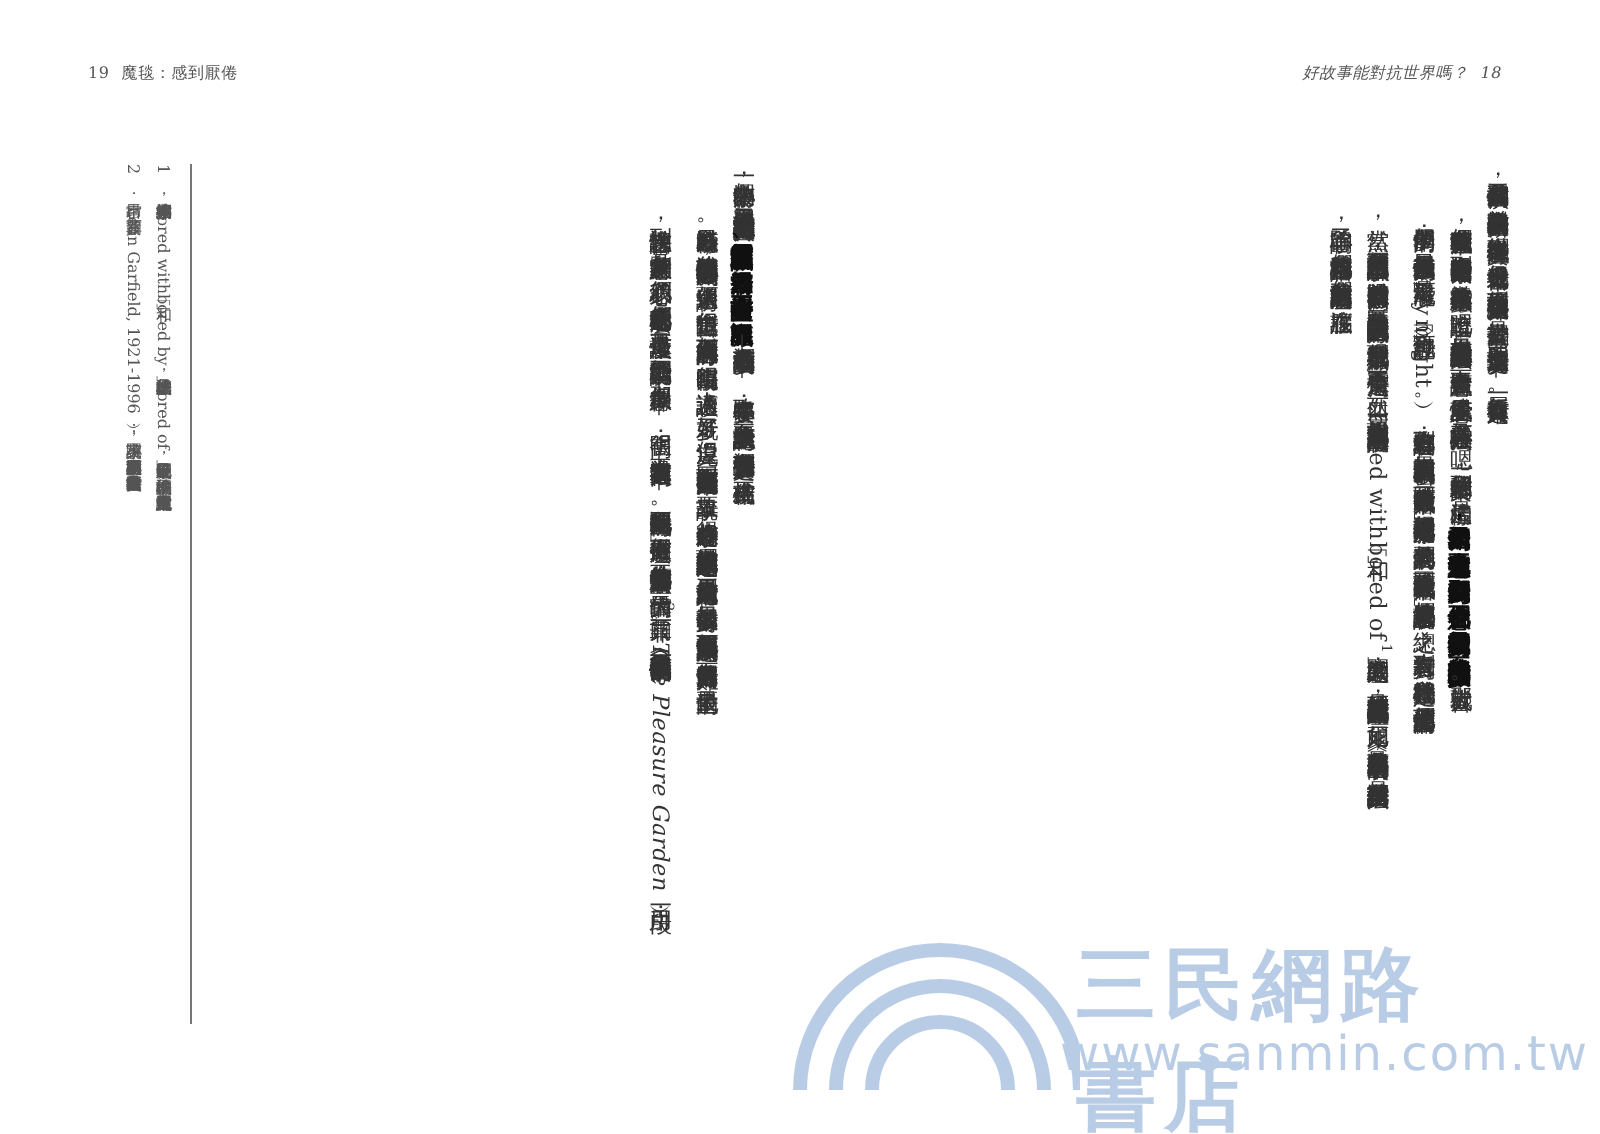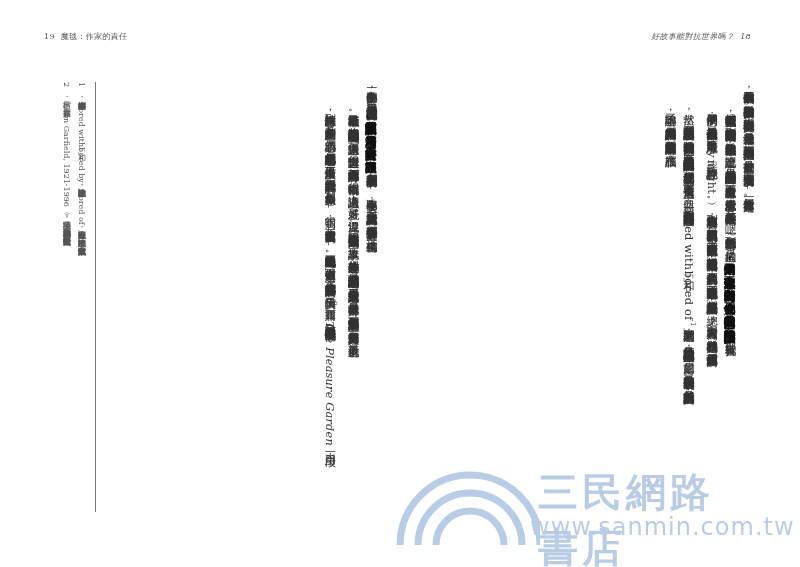--- a/index.html
+++ b/index.html
@@ -65,21 +65,21 @@
       <p class="noindent"><span>養成翻查工具書的習慣，並為字斟句酌務求精確的作風自豪。從網路也能取得一些資源，但我還是偏好書本。例如發現自己不太確定某項文法細節，於是去書裡翻查，再按照文法規則妥切處理——履行責任自有一種樂趣。</span></p>
       <p><span>有時候我們在職業生涯中，會遇到一些人覺得這類問題無關緊要，為一些枝微末節小題大作很愚蠢。這麼說吧，如果只有一些人辨認得出懸垂分詞並反對這種用法，而大多數讀者不會注意，或多少能看懂意思，又何必費心計較正確寫法？嗯，我想到一個很好的答案，是這樣的：</span><b>如果我們寫錯了，大多數人也不會注意到，那麼我們寫對時，他們也不會在意。但如果我們確實寫對了，至少能討好知道也在乎這些細節的極少數人，</b><span>那就皆大歡喜。</span></p>
       <p><span>舉個簡單的例子：目前我覺得最愚蠢惱人的，是混淆「有可能」（may）和「也許可能」（might）。你會聽到有人這麼說：「如果沒有布萊切利園的人員破解密碼，英國有可能在第二次世界大戰中落敗。」說得好像他們不確定英國是勝是敗。其實他們要說的是：「英國也許可能在第二次世界大戰中落敗。」他們真應該學學怎麼把話說好。總之，每次看到有人寫對，我心裡就稍微篤定些，確信他們使用的語言是可靠的。</span></p>
       <p><span>當然，我們想要讓筆下的角色怎麼說話都可以，以前一些勢利眼的作家有種寫法，是區分要讀者欣賞的角色和要讀者輕視的角色的說話方式。我想我們現在都成熟了一點，不再需要這種寫法。然而，如果一名現代作家留意到「感到厭倦」的不同說法「bored with」和「bored of」之間的細微差異</span><sup style="font-size: 7px;">1</sup><span>，並且精準巧妙地用來標記階級甚至更明顯的世代差異，如尼爾．蓋曼在精采非凡的《第十四道門》中的表現，就是我所謂對語言負責任的作法。</span></p>
       <p><span>除了留心字詞，我們也應該留心措詞和片語。我們應該對自己的話語高度敏感，應該在腦</span></p>
     </div>
 </div>
 
 <div class="page page-left">
   <div class="running-head">
-    <span class="num">19</span><span>魔毯：作家的責任</span>
+    <span class="num">19</span><span>魔毯：感到厭倦</span>
   </div>
   <div class="vtext left-body" id="left-body">
       <p class="noindent"><span>中裝一個小小的警鈴，每次用了二手或使用浮濫以致意思模糊的措詞就會鈴聲大作。</span><b>我們應該努力只用語言來坦誠、揭露和澄清，不要用語言去掩蓋、誤導和隱藏。</b><span>語言在我們手中應該是安全的——比在政客手中安全；至少應該要能讓大眾認為，語言在我們手中並未變得更加貧乏、拙劣或不精確。</span></p>
       <p><span>務必以清晰為目標。你或許認為一段晦澀難懂的文字必然具有深刻涵義，這個念頭很誘人，但這很難斷言，看似渾濁的水面下也許只有一吋深。寫得曉暢明白，讓人一讀通透，就好多了，但還沒完，因為你還得在底下安排些有趣可觀的東西。要說故事，你得想一些有趣的事件，安排最理想的順序來呈現它們之間的連結，再盡量用最清楚的方式講述。如果最後一部分做對了，第一個部分犯下的任何錯誤就無所遁形，而第一個部分其實是最困難，也最重要的。</span></p>
       <p><span>說到想像性語言，和具創意的豐富意象，我們必須小心，但我們必須小心的是什麼呢？是不要過度謹慎。我們絕不能對自己說：「那個意象很棒——很高明；不過放在這本書裡太高明了——留待其他更重要的時機吧。」有一個人從不這麼做，他不管寫什麼都將想像力發揮得淋漓盡致：偉大的雷昂．賈菲爾</span><sup style="font-size: 7px;">2</sup><span>。容我從賈菲爾作品中我最愛的《怡悅園》（</span><i>The Pleasure Garden</i><span>）引用一段：</span></p>
     </div>
   <div class="footnotes" id="footnotes">
       <p class="fn"><span>1　</span><span>根據牛津字典網站，「bored with」和「bored by」是比較標準的說法，「bored of」則是較晚近發展出來，較不標準的說法，一般建議避免在正式文章中使用。</span></p>
       <p class="fn"><span>2　</span><span>雷昂．賈菲爾（Leon Garfield, 1921-1996）：英國小說家，以為兒童撰寫的歷史小說著稱，曾獲衛報童書獎及卡內基童書獎。</span></p>
     </div>

